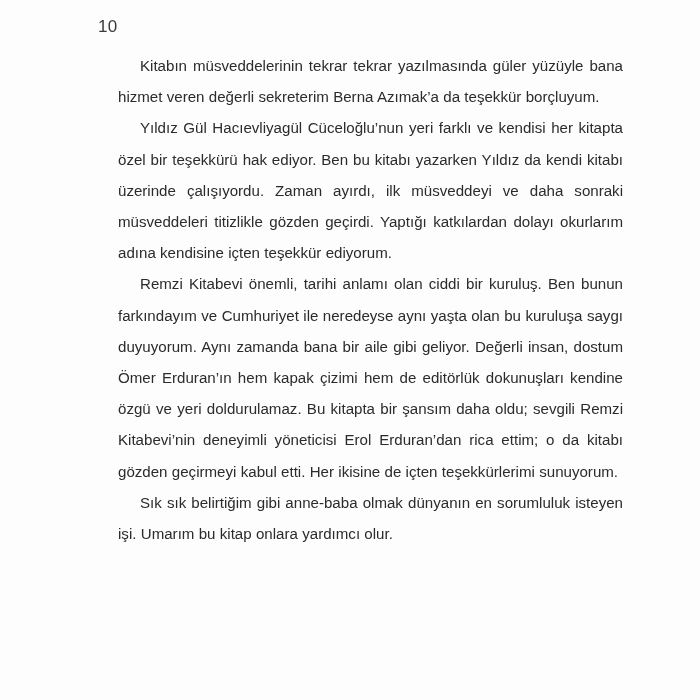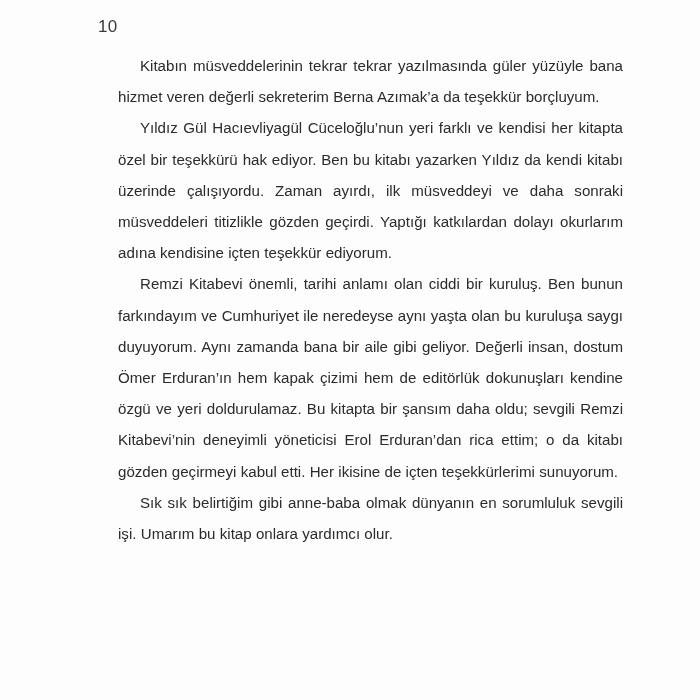--- a/index.html
+++ b/index.html
@@ -81,16 +81,16 @@
 <div class="page">
 
   <div class="header">
     <span class="folio">10</span>
   </div>
 
   <div class="textblock">
     <p class="para">Kitabın müsveddelerinin tekrar tekrar yazılmasında güler yüzüyle bana hizmet veren değerli sekreterim Berna Azımak’a da teşekkür borçluyum.</p>
     <p class="para">Yıldız Gül Hacıevliyagül Cüceloğlu’nun yeri farklı ve kendisi her kitapta özel bir teşekkürü hak ediyor. Ben bu kitabı yazarken Yıldız da kendi kitabı üzerinde çalışıyordu. Zaman ayırdı, ilk müsveddeyi ve daha sonraki müsveddeleri titizlikle gözden geçirdi. Yaptığı katkılardan dolayı okurlarım adına kendisine içten teşekkür ediyorum.</p>
     <p class="para">Remzi Kitabevi önemli, tarihi anlamı olan ciddi bir kuruluş. Ben bunun farkındayım ve Cumhuriyet ile neredeyse aynı yaşta olan bu kuruluşa saygı duyuyorum. Aynı zamanda bana bir aile gibi geliyor. Değerli insan, dostum Ömer Erduran’ın hem kapak çizimi hem de editörlük dokunuşları kendine özgü ve yeri doldurulamaz. Bu kitapta bir şansım daha oldu; sevgili Remzi Kitabevi’nin deneyimli yöneticisi Erol Erduran’dan rica ettim; o da kitabı gözden geçirmeyi kabul etti. Her ikisine de içten teşekkürlerimi sunuyorum.</p>
-    <p class="para">Sık sık belirtiğim gibi anne-baba olmak dünyanın en sorumluluk sevgili işi. Umarım bu kitap onlara yardımcı olur.</p>
+    <p class="para">Sık sık belirtiğim gibi anne-baba olmak dünyanın en sorumluluk isteyen işi. Umarım bu kitap onlara yardımcı olur.</p>
   </div>
 
 </div>
 
 </body></html>

